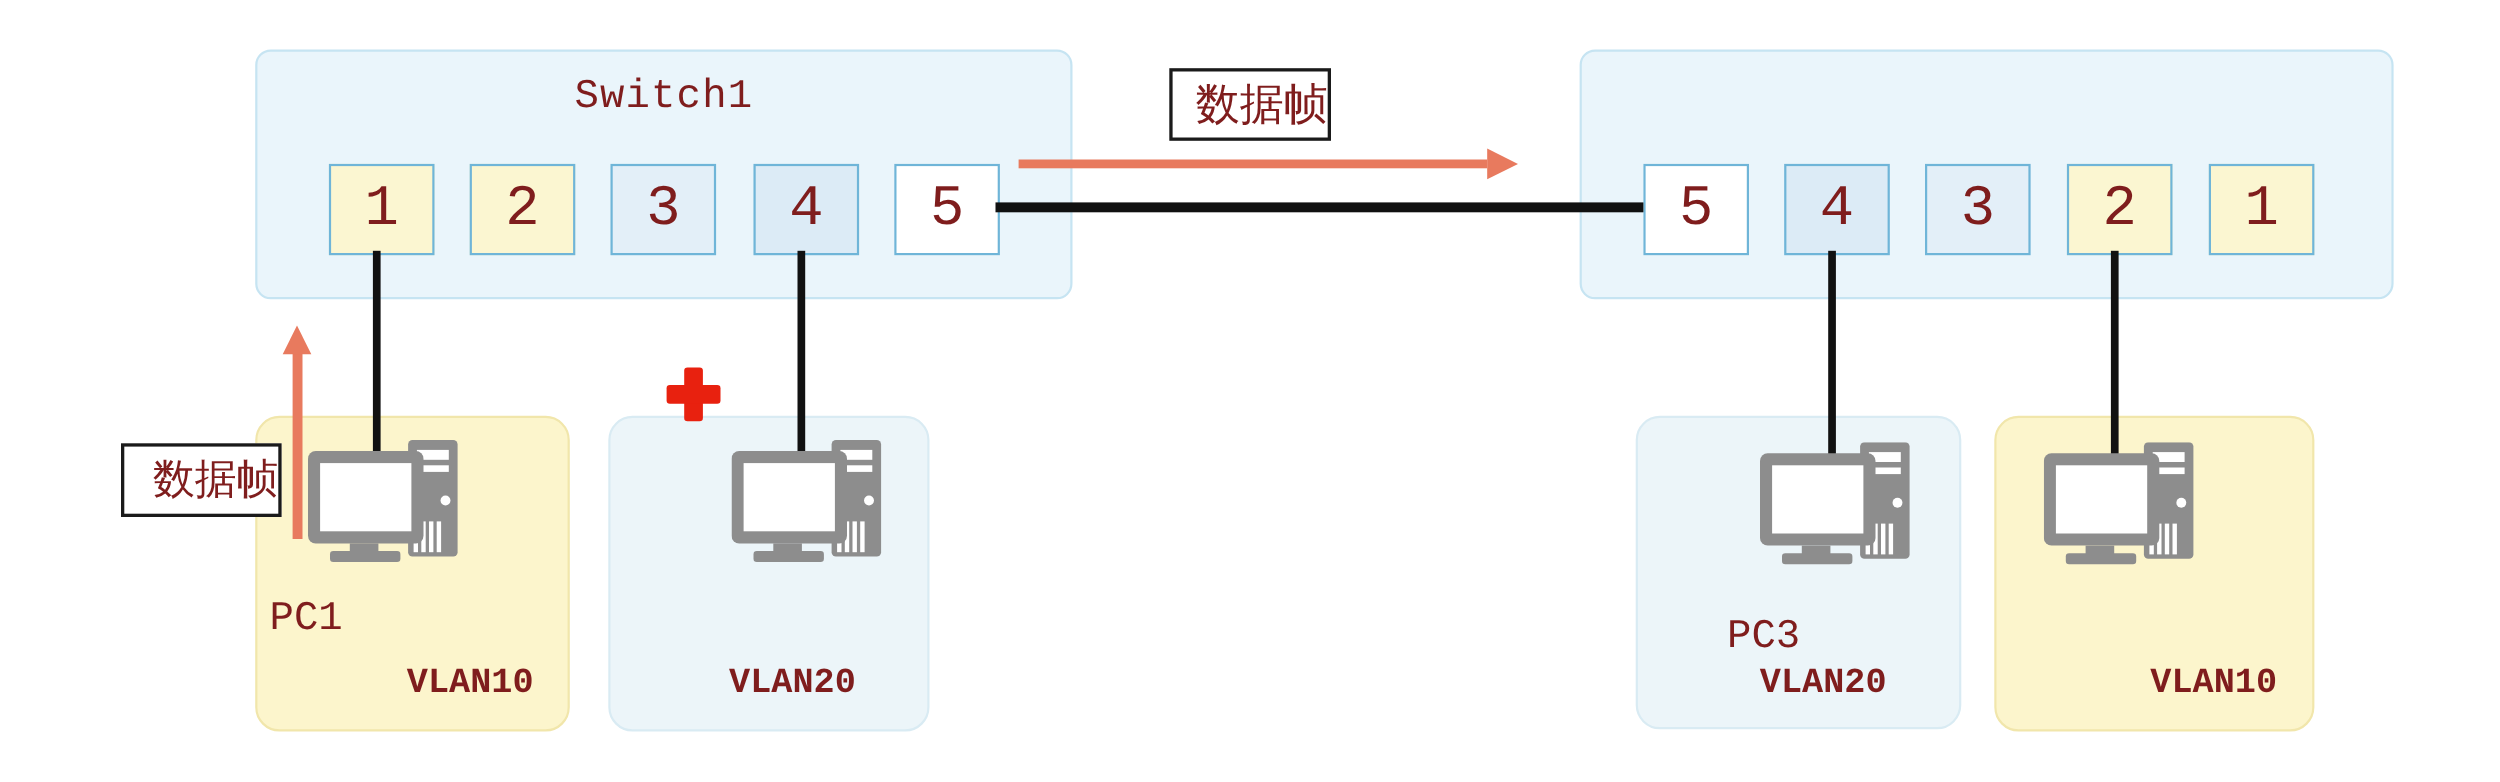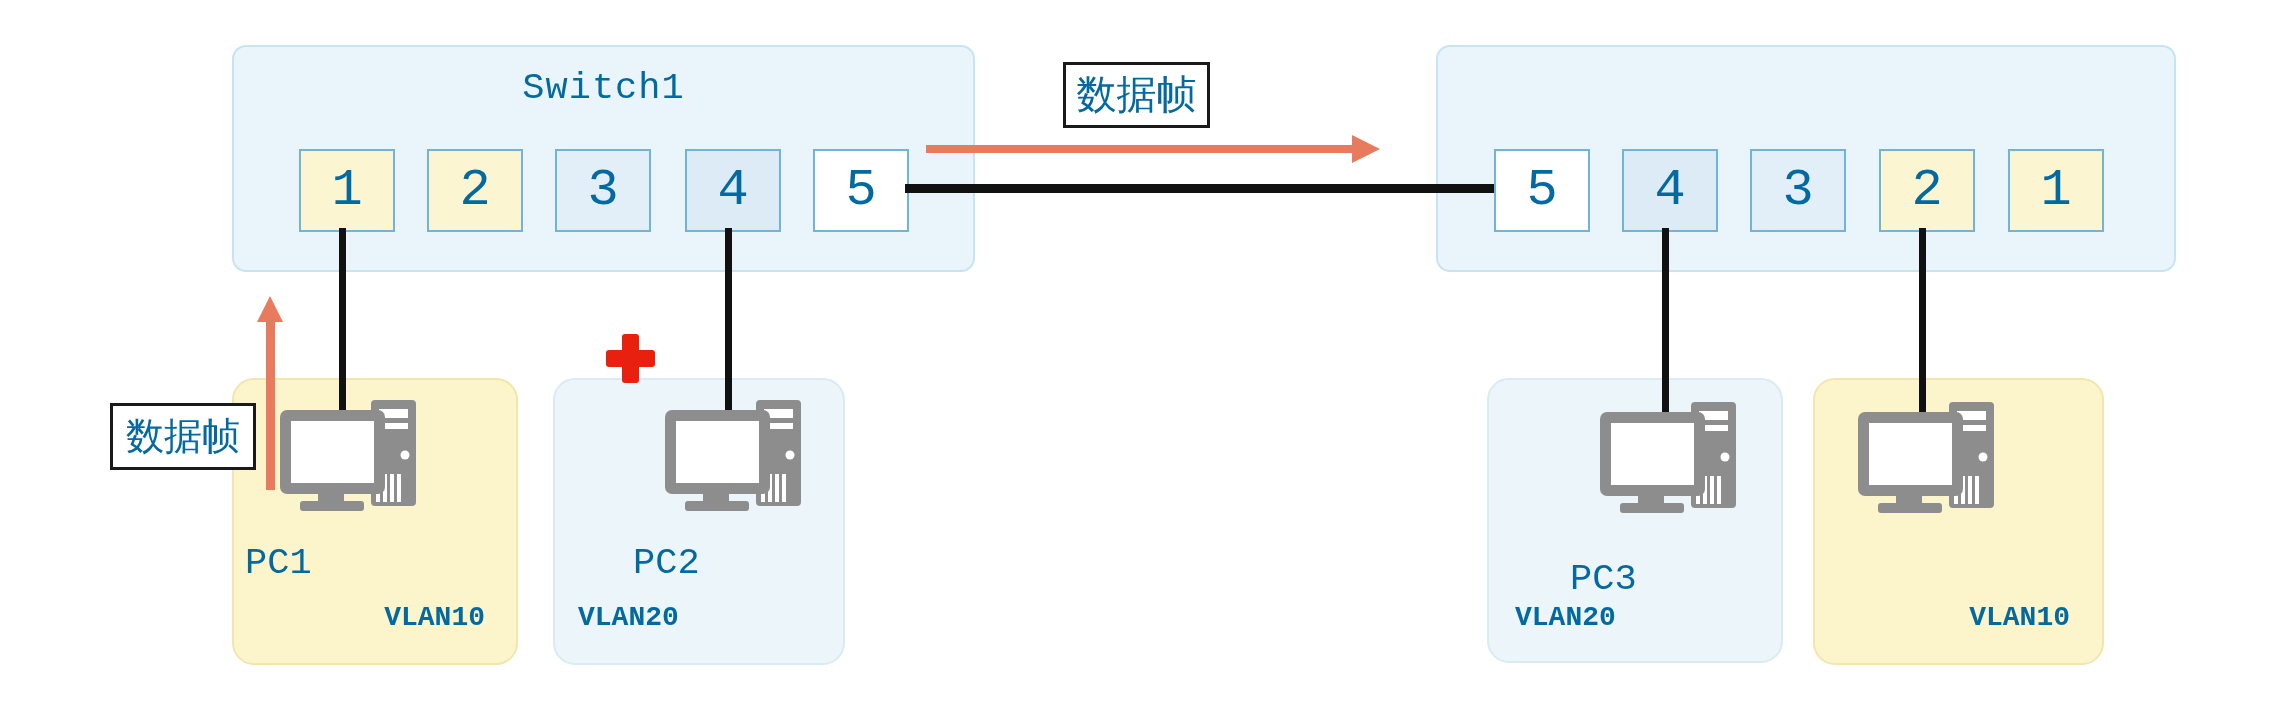--- a/index.html
+++ b/index.html
@@ -1,21 +1,21 @@
 <!DOCTYPE html>
 <html><head>
 <meta charset="utf-8">
 <style>
   html,body{margin:0;padding:0;background:#ffffff;}
   #canvas{
     position:relative;
     width:2273px;height:711px;
     background:#ffffff;
     font-family:"Liberation Mono","DejaVu Sans Mono",monospace;
-    color:#0369a1;
+    color:#7f1d1d;
     overflow:hidden;
   }
 
   
   .switch-box{
     position:absolute;
     width:743px;height:227px;
     background:#eaf5fb;
     border:2px solid #c6e4f2;
     border-radius:14px;
@@ -85,23 +85,23 @@
     border-right:13px solid transparent;
     border-bottom:26px solid #e87a5e;
   }
 
   
   .frame-label{
     position:absolute;
     background:#ffffff;
     border:3px solid #1a1a1a;
     box-sizing:border-box;
-    text-align:center;
+    text-align:right;
     font-size:40px;
-    font-family:Liberation Serif, serif;
+    font-family:Liberation Sans, sans-serif;
   }
   .frame-label.top{left:1063px;top:62px;width:147px;height:66px;line-height:60px;}
   .frame-label.left{left:110px;top:403px;width:146px;height:67px;line-height:61px;font-size:38px;}
 
   
   .pc-box{
     position:absolute;
     top:378px;
     height:287px;
     border-radius:22px;
@@ -113,25 +113,25 @@
   .pc-name{
     position:absolute;
     top:542px;
     width:200px;
     font-size:37px;
   }
   .vlan-tag{
     position:absolute;
     top:602px;
     width:200px;
-    font-size:28px;
+    font-size:32px;
     font-weight:bold;
   }
   .vlan-tag.align-right{text-align:right;}
-  .vlan-tag.align-left{text-align:left;}
+  .vlan-tag.align-left{text-align:right;}
 
   
   .blocked-cross{position:absolute;left:606px;top:334px;width:49px;height:49px;}
   .blocked-cross .bar-h{
     position:absolute;left:0;top:16px;width:49px;height:17px;
     background:#e8210f;border-radius:3px;
   }
   .blocked-cross .bar-v{
     position:absolute;left:16px;top:0;width:17px;height:49px;
     background:#e8210f;border-radius:3px;
@@ -237,21 +237,20 @@
       <rect x="110" y="74" width="4" height="28" fill="#ffffff"></rect>
       <rect x="117" y="74" width="4" height="28" fill="#ffffff"></rect>
       <rect x="0" y="10" width="105" height="84" rx="7"></rect>
       <rect x="11" y="21" width="83" height="62" fill="#ffffff"></rect>
       <rect x="38" y="94" width="26" height="8"></rect>
       <rect x="20" y="101" width="64" height="10" rx="3"></rect>
     </g>
   </svg>
 
   <div class="pc-name" style="left:245px;">PC1</div>
-  <div class="pc-name" style="left:633px;">PC2</div>
   <div class="pc-name" style="left:1570px;margin-top:16px;">PC3</div>
 
   <div class="vlan-tag align-right" style="left:285px;">VLAN10</div>
   <div class="vlan-tag align-left" style="left:578px;">VLAN20</div>
   <div class="vlan-tag align-left" style="left:1515px;">VLAN20</div>
   <div class="vlan-tag align-right" style="left:1870px;">VLAN10</div>
 
   <div class="frame-label left">数据帧</div>
   <div class="v-arrow-shaft"></div>
   <div class="v-arrow-head"></div>

